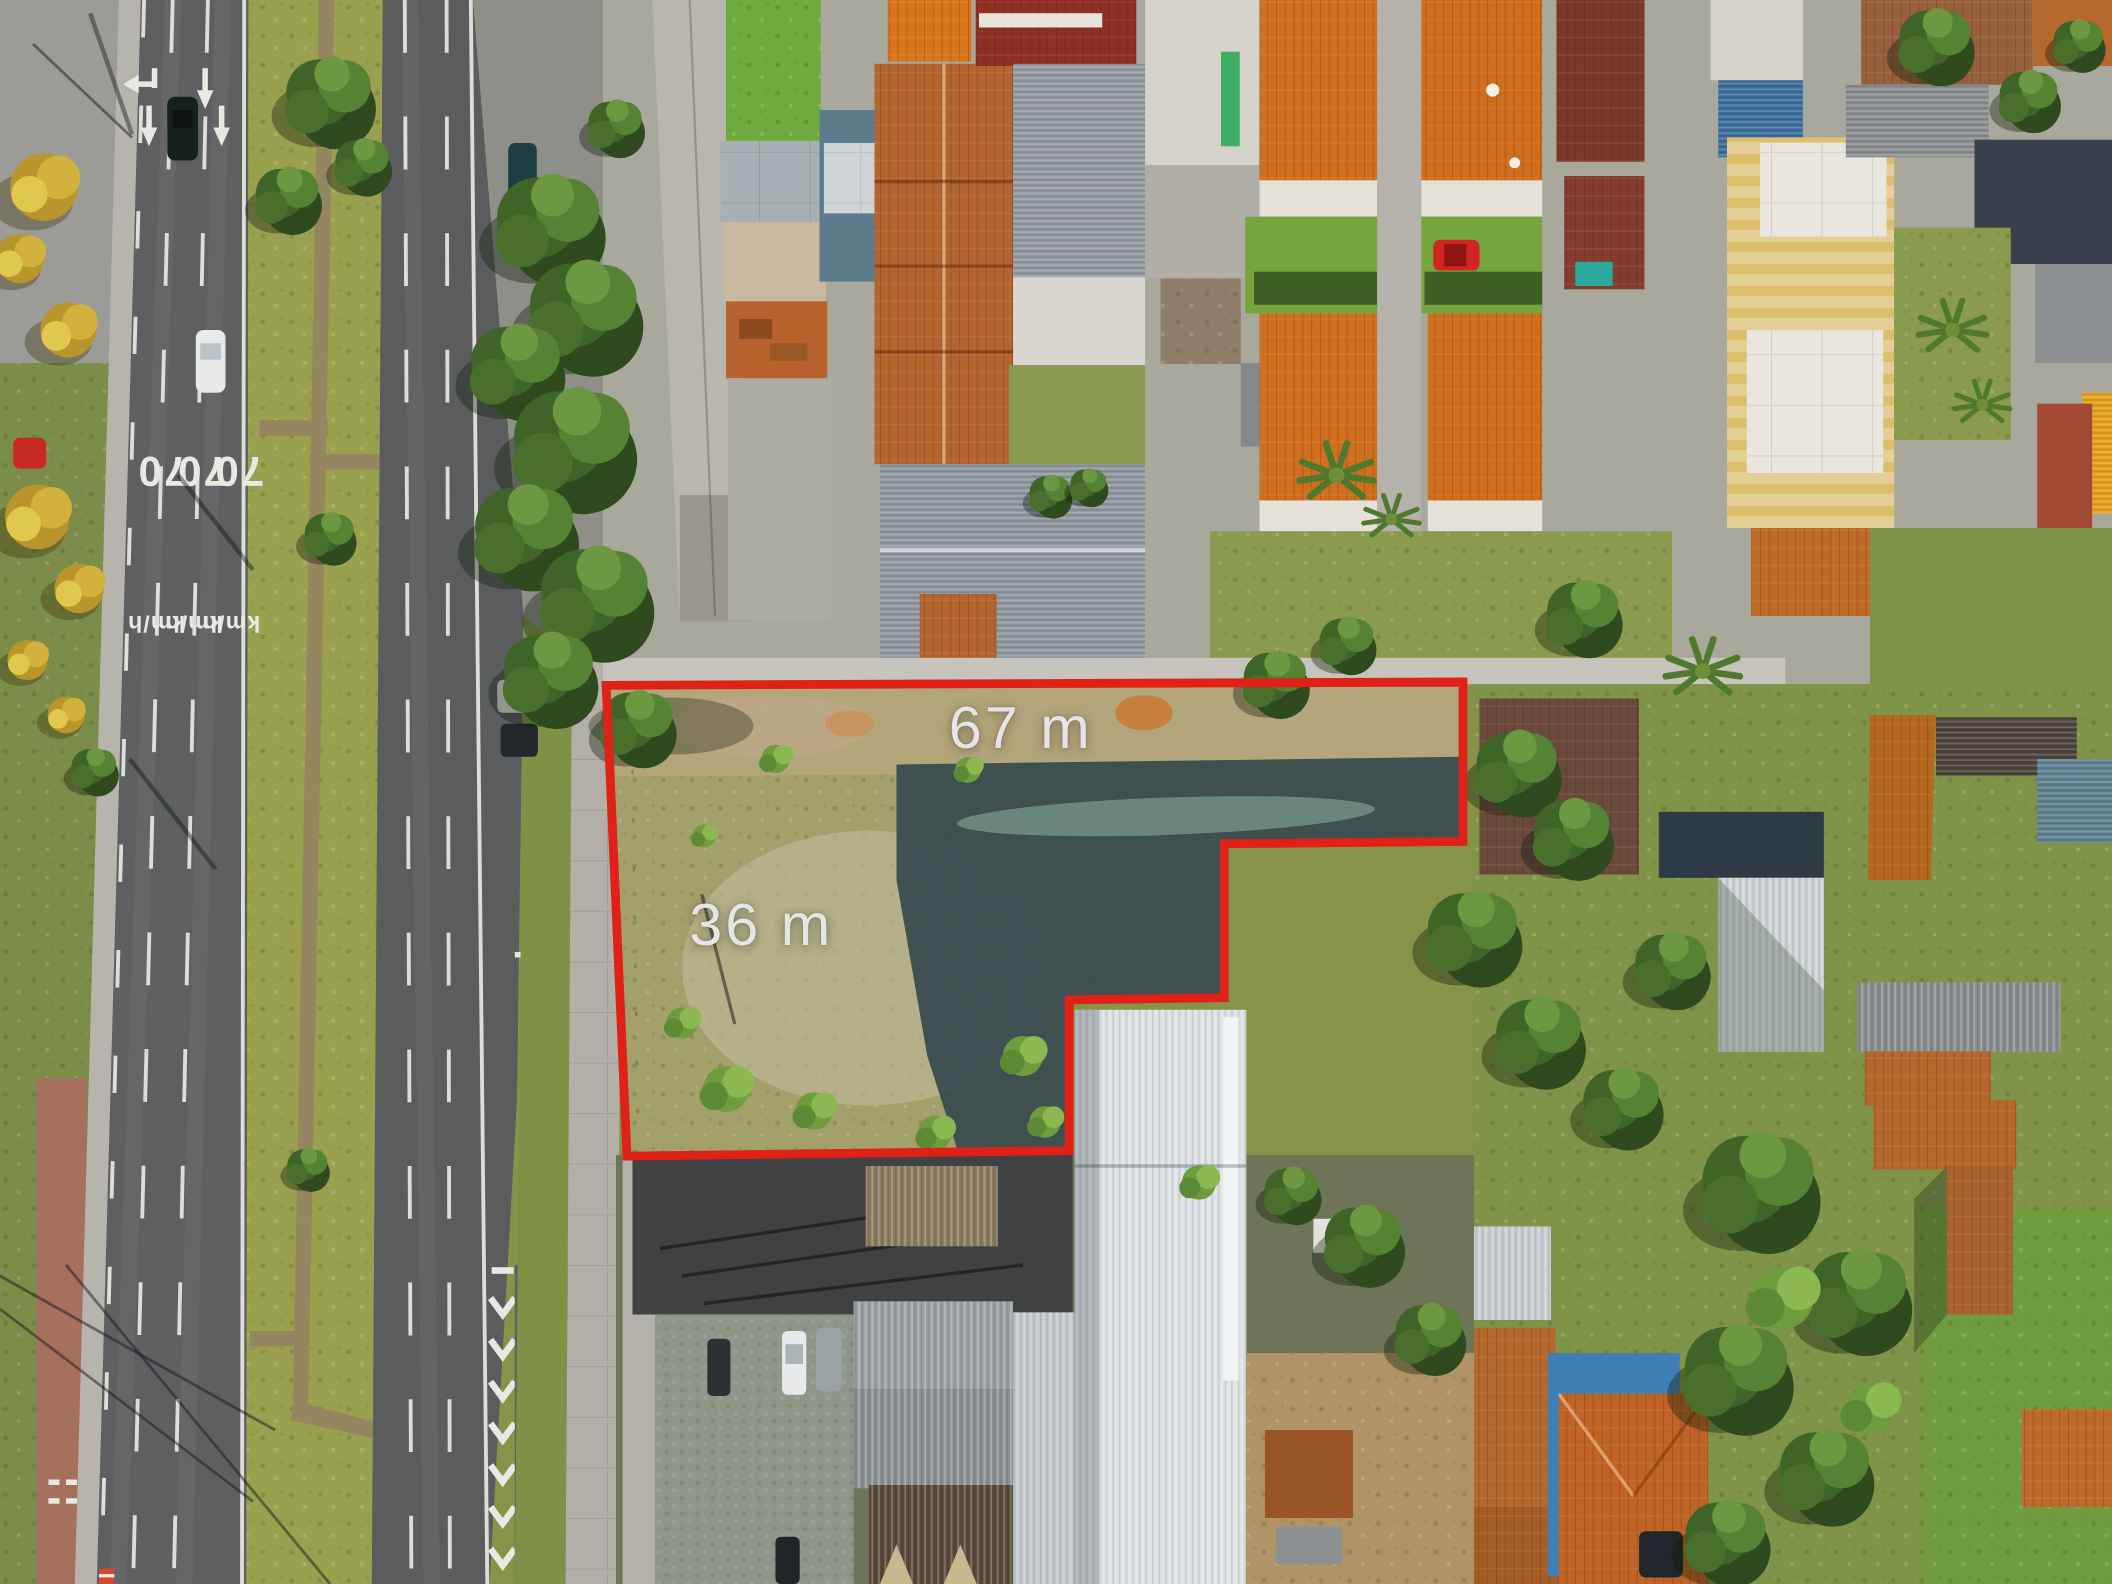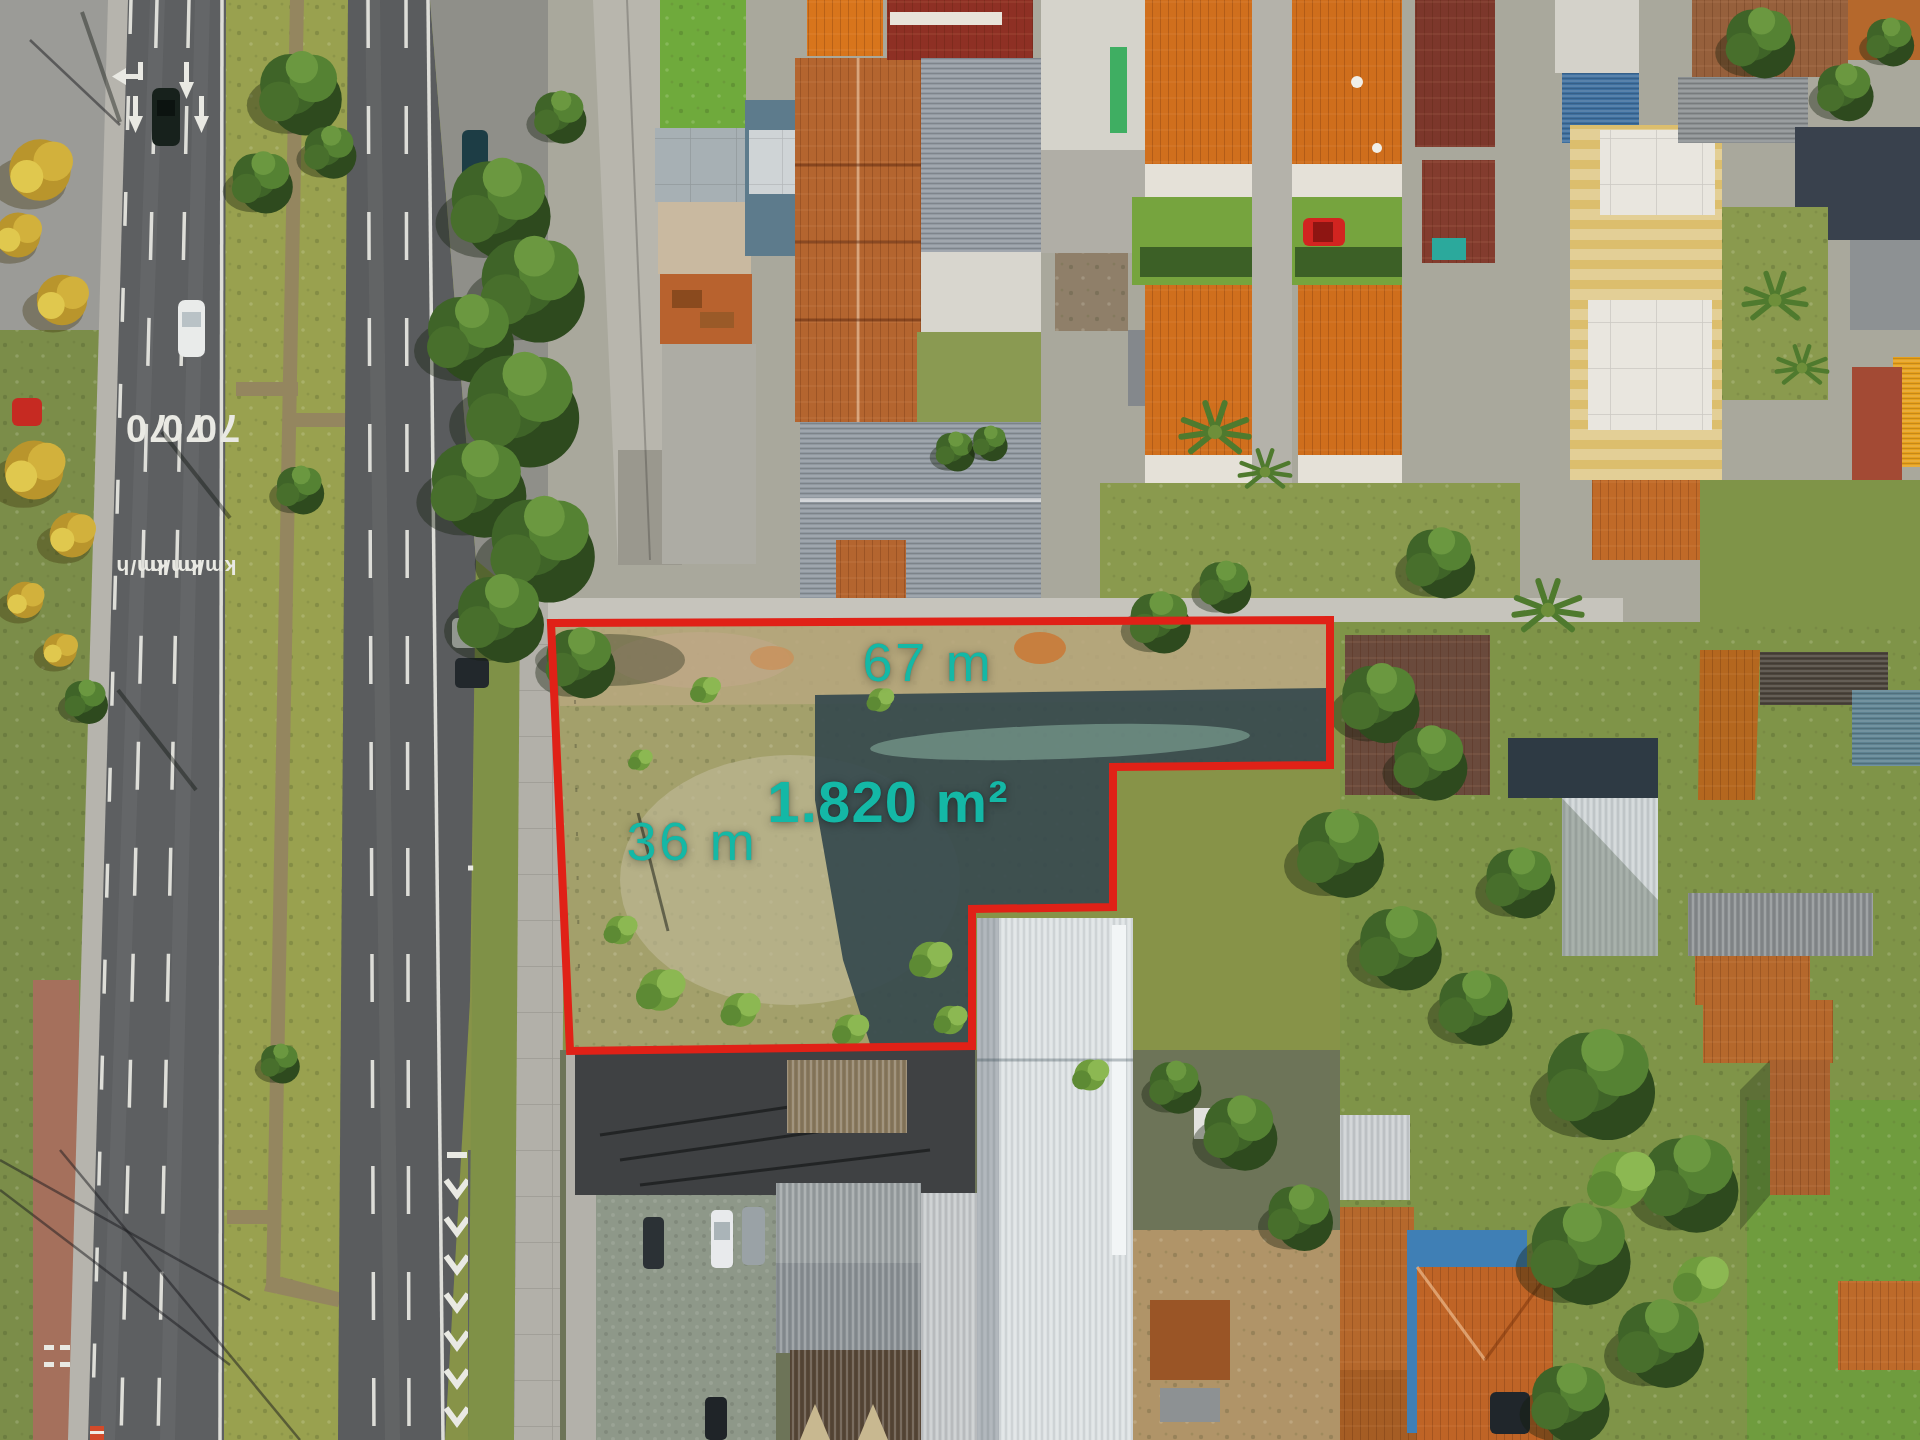--- a/index.html
+++ b/index.html
@@ -1,20 +1,20 @@
 <!DOCTYPE html>
 <html><head>
 <meta charset="utf-8">
 <style>
   
   html,body{margin:0;padding:0;background:#222;}
   .stage{position:relative;width:1920px;height:1440px;overflow:hidden;
          font-family:"Liberation Sans", sans-serif;}
   .stage svg{position:absolute;left:0;top:0;display:block;}
-  .label{position:absolute;transform:translate(-50%,-50%);color:#14b8a6;
+  .label{position:absolute;transform:translate(-50%,-50%);color:#e5e5e5;
          text-shadow:0 2px 10px rgba(0,0,0,.38), 0 0 2px rgba(0,0,0,.25);
          white-space:nowrap;letter-spacing:.05em;}
   .label-width{left:928px;top:662px;font-size:54px;font-weight:500;}
   .label-depth{left:648px;top:841px;font-size:54px;font-weight:500;margin-left:44px;}
   .label-area{left:888px;top:801px;font-size:58px;font-weight:800;letter-spacing:.02em;}
   .road-num{font-weight:700;font-size:38px;letter-spacing:2px;}
   .road-kmh{font-weight:700;font-size:21px;letter-spacing:1px;}
 </style>
 </head>
 <body>
@@ -478,14 +478,13 @@
     <line x1="0" y1="1190" x2="230" y2="1365"></line>
     <line x1="60" y1="1150" x2="300" y2="1440"></line>
     <line x1="30" y1="40" x2="120" y2="125"></line>
   </g>
 
   <polygon points="551,623 1330,620 1330,765 1113,767 1113,907 972,909 972,1046 570,1051" fill="none" stroke-width="8" stroke-linejoin="miter" stroke="#e02117"></polygon>
 </svg>
 
 <div class="label label-width">67 m</div>
 <div class="label label-depth">36 m</div>
-<div class="label label-area">1.820 m²</div>
 </div>
 
 </body></html>

